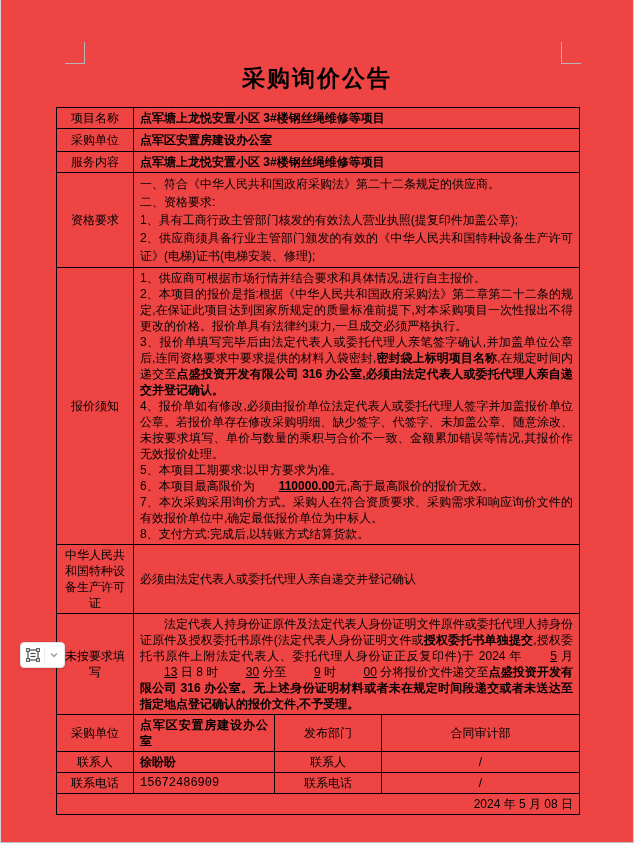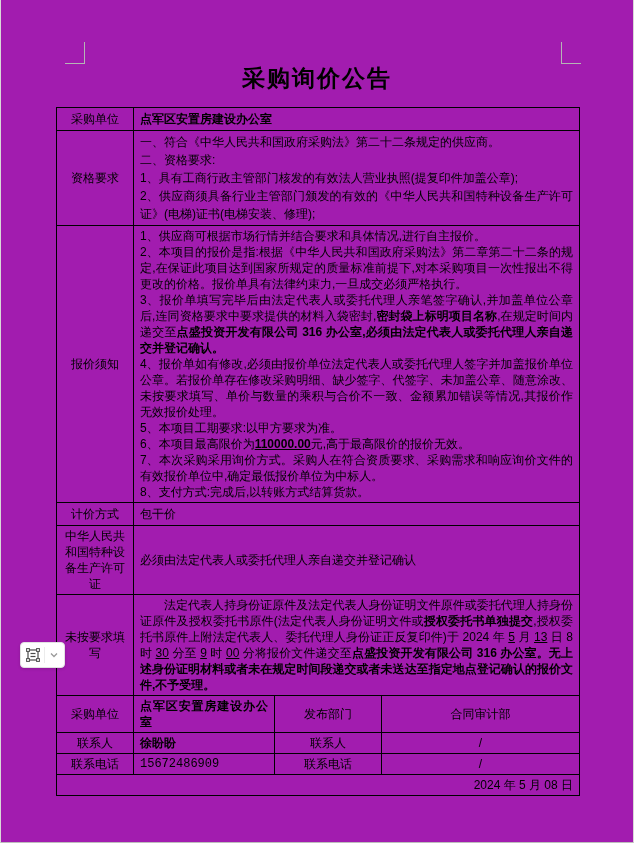--- a/index.html
+++ b/index.html
@@ -6,21 +6,21 @@
   html,body { width: 634px; height: 843px; }
   body {
     font-family: "Liberation Sans", "DejaVu Sans", sans-serif;
     background: #ffffff;
     position: relative;
     overflow: hidden;
     border-left: 1px solid #d8d8d8;
     border-right: 1px solid #d8d8d8;
     border-bottom: 1px solid #bdbdbd;
   }
-  .page { position: absolute; inset: 0; background: #a21caf; }
+  .page { position: absolute; inset: 0; background: #ef4444; }
 
   
   .crop { position: absolute; width: 20px; height: 22px; }
   .crop-tl { left: 64px; top: 42px; border-right: 1px solid #b5b5b5; border-bottom: 1px solid #b5b5b5; }
   .crop-tr { left: 560px; top: 42px; border-left: 1px solid #b5b5b5; border-bottom: 1px solid #b5b5b5; }
 
   .doc-title {
     position: absolute; top: 63px; left: 0; width: 100%;
     text-align: center; font-size: 23px; font-weight: bold; color: #000;
     letter-spacing: 2px;
@@ -36,21 +36,21 @@
     vertical-align: middle;
     padding: 2px 6px;
     line-height: 16px;
   }
   td.lbl { text-align: center; padding: 2px 2px; }
   td.val { text-align: left; }
   .rich .para { text-align: justify; }
   .rich.lh18 .para { line-height: 18px; }
   .para.indent { text-indent: 24px; }
   .b { font-weight: bold; }
-  .u { text-decoration: underline; }
+  .u { text-decoration: underline; margin-left: 24px; }
   td.center { text-align: center; }
   td.date-cell { text-align: right; padding-right: 8px; height: 21px; }
   .mono-num { font-family: Liberation Mono, monospace; }
 
   
   .float-menu {
     position: absolute; left: 19px; top: 642px;
     height: 26px; padding: 0 3px;
     background: #fff; border: 1px solid #e2e2e2; border-radius: 4px;
     box-shadow: 0 1px 3px rgba(0,0,0,0.14);
@@ -72,23 +72,35 @@
 
   <table class="doc">
     <colgroup>
       <col style="width:77px">
         <col style="width:141px">
         <col style="width:107px">
         <col style="width:198px">
     </colgroup>
     <tbody>
       <tr>
+        <td class="lbl" style="height:18px">项目名称</td>
+        <td class="val rich" colspan="3">
+            <div class="para"><span class="b">点军塘上龙悦安置小区 3#楼钢丝绳维修等项目</span></div>
+          </td>
+      </tr>
+      <tr>
         <td class="lbl" style="height:23px">采购单位</td>
         <td class="val rich" colspan="3">
             <div class="para"><span class="b">点军区安置房建设办公室</span></div>
+          </td>
+      </tr>
+      <tr>
+        <td class="lbl" style="height:19px">服务内容</td>
+        <td class="val rich" colspan="3">
+            <div class="para"><span class="b">点军塘上龙悦安置小区 3#楼钢丝绳维修等项目</span></div>
           </td>
       </tr>
       <tr>
         <td class="lbl">资格要求</td>
         <td class="val rich lh18" colspan="3">
             <div class="para"><span>一、符合《中华人民共和国政府采购法》第二十二条规定的供应商。</span></div>
             <div class="para"><span>二、资格要求:</span></div>
             <div class="para"><span>1、具有工商行政主管部门核发的有效法人营业执照(提复印件加盖公章);</span></div>
             <div class="para"><span>2、供应商须具备行业主管部门颁发的有效的《中华人民共和国特种设备生产许可证》(电梯)证书(电梯安装、修理);</span></div>
           </td>
@@ -97,26 +109,20 @@
         <td class="lbl">报价须知</td>
         <td class="val rich" colspan="3">
             <div class="para"><span>1、供应商可根据市场行情并结合要求和具体情况,进行自主报价。</span></div>
             <div class="para"><span>2、本项目的报价是指:根据《中华人民共和国政府采购法》第二章第二十二条的规定,在保证此项目达到国家所规定的质量标准前提下,对本采购项目一次性报出不得更改的价格。报价单具有法律约束力,一旦成交必须严格执行。</span></div>
             <div class="para"><span>3、报价单填写完毕后由法定代表人或委托代理人亲笔签字确认,并加盖单位公章后,连同资格要求中要求提供的材料入袋密封,</span><span class="b">密封袋上标明项目名称</span><span>,在规定时间内递交至</span><span class="b">点盛投资开发有限公司 316 办公室,必须由法定代表人或委托代理人亲自递交并登记确认。</span></div>
             <div class="para"><span>4、报价单如有修改,必须由报价单位法定代表人或委托代理人签字并加盖报价单位公章。若报价单存在修改采购明细、缺少签字、代签字、未加盖公章、随意涂改、未按要求填写、单价与数量的乘积与合价不一致、金额累加错误等情况,其报价作无效报价处理。</span></div>
             <div class="para"><span>5、本项目工期要求:以甲方要求为准。</span></div>
             <div class="para"><span>6、本项目最高限价为</span><span class="b u">110000.00</span><span>元,高于最高限价的报价无效。</span></div>
             <div class="para"><span>7、本次采购采用询价方式。采购人在符合资质要求、采购需求和响应询价文件的有效报价单位中,确定最低报价单位为中标人。</span></div>
             <div class="para"><span>8、支付方式:完成后,以转账方式结算货款。</span></div>
-          </td>
-      </tr>
-      <tr>
-        <td class="lbl" style="height:23px">计价方式</td>
-        <td class="val rich" colspan="3">
-            <div class="para"><span>包干价</span></div>
           </td>
       </tr>
       <tr>
         <td class="lbl">中华人民共和国特种设备生产许可证</td>
         <td class="val rich" colspan="3">
             <div class="para"><span>必须由法定代表人或委托代理人亲自递交并登记确认</span></div>
           </td>
       </tr>
       <tr>
         <td class="lbl">未按要求填写</td>

